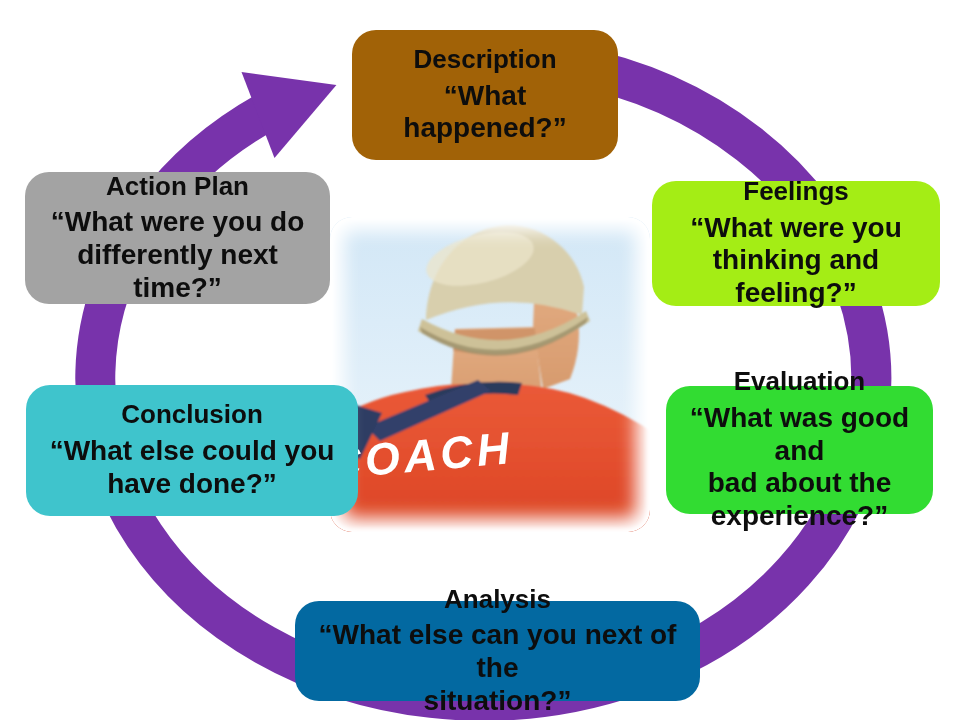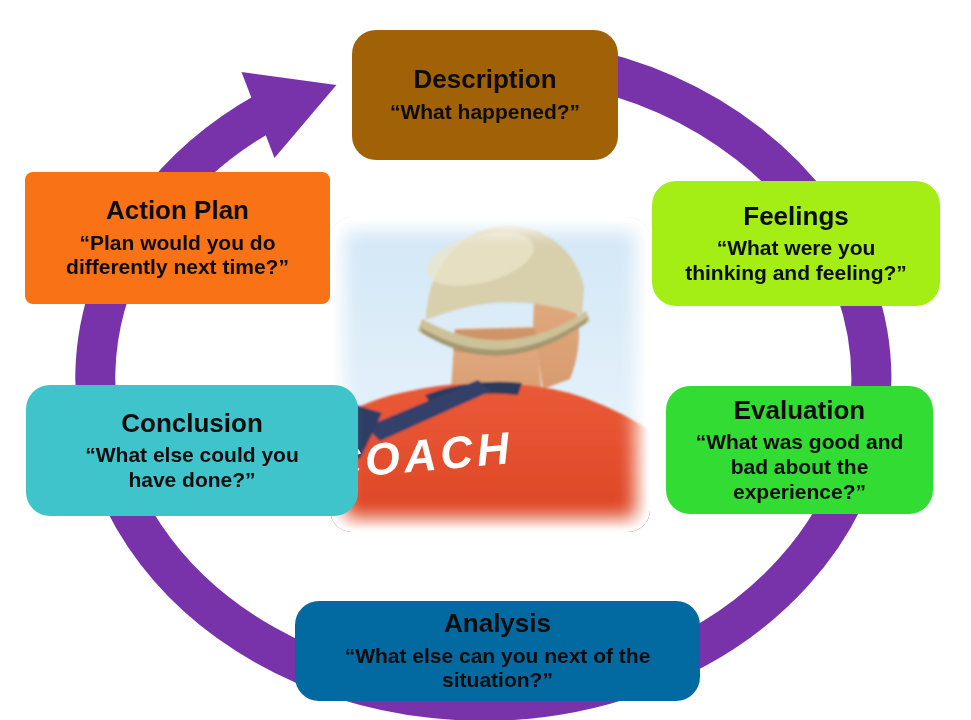--- a/index.html
+++ b/index.html
@@ -12,21 +12,21 @@
   
   .photo{position:absolute;left:330px;top:217px;width:320px;height:315px;border-radius:22px;overflow:hidden;z-index:1;}
   .photo::after{content:"";position:absolute;inset:0;border-radius:22px;
     box-shadow:inset 0 0 18px 14px #ffffff, inset 0 0 4px 3px #ffffff;pointer-events:none;}
 
   
   .box{position:absolute;z-index:2;border-radius:24px;display:flex;flex-direction:column;
        align-items:center;justify-content:center;text-align:center;color:#0d0d0d;
        padding:8px 12px;box-sizing:border-box;gap:6px;}
   .box-heading{font-size:26px;font-weight:700;line-height:1.1;}
-  .box-quote{font-size:21px;font-weight:700;line-height:1.17;white-space:pre-line;}
+  .box-quote{font-size:28px;font-weight:700;line-height:1.17;white-space:pre-line;}
 
   #box-description{left:352px;top:30px;width:266px;height:130px;}
   #box-feelings{left:652px;top:181px;width:288px;height:125px;}
   #box-evaluation{left:666px;top:386px;width:267px;height:128px;}
   #box-analysis{left:295px;top:601px;width:405px;height:100px;}
   #box-conclusion{left:26px;top:385px;width:332px;height:131px;}
   #box-actionplan{left:25px;top:172px;width:305px;height:132px;}
 </style>
 </head>
 <body>
@@ -109,19 +109,19 @@
     <div class="box-quote">“What else can you next of the
 situation?”</div>
   </div>
 
   <div class="box" id="box-conclusion" style="background: rgb(63, 196, 204);">
     <div class="box-heading">Conclusion</div>
     <div class="box-quote">“What else could you
 have done?”</div>
   </div>
 
-  <div class="box" id="box-actionplan" style="background: #f97316; border-radius: 8px;">
+  <div class="box" id="box-actionplan" style="background: #a3a3a3;">
     <div class="box-heading">Action Plan</div>
-    <div class="box-quote">“Plan would you do
+    <div class="box-quote">“What were you do
 differently next time?”</div>
   </div>
 
 </div>
 
 </body></html>

